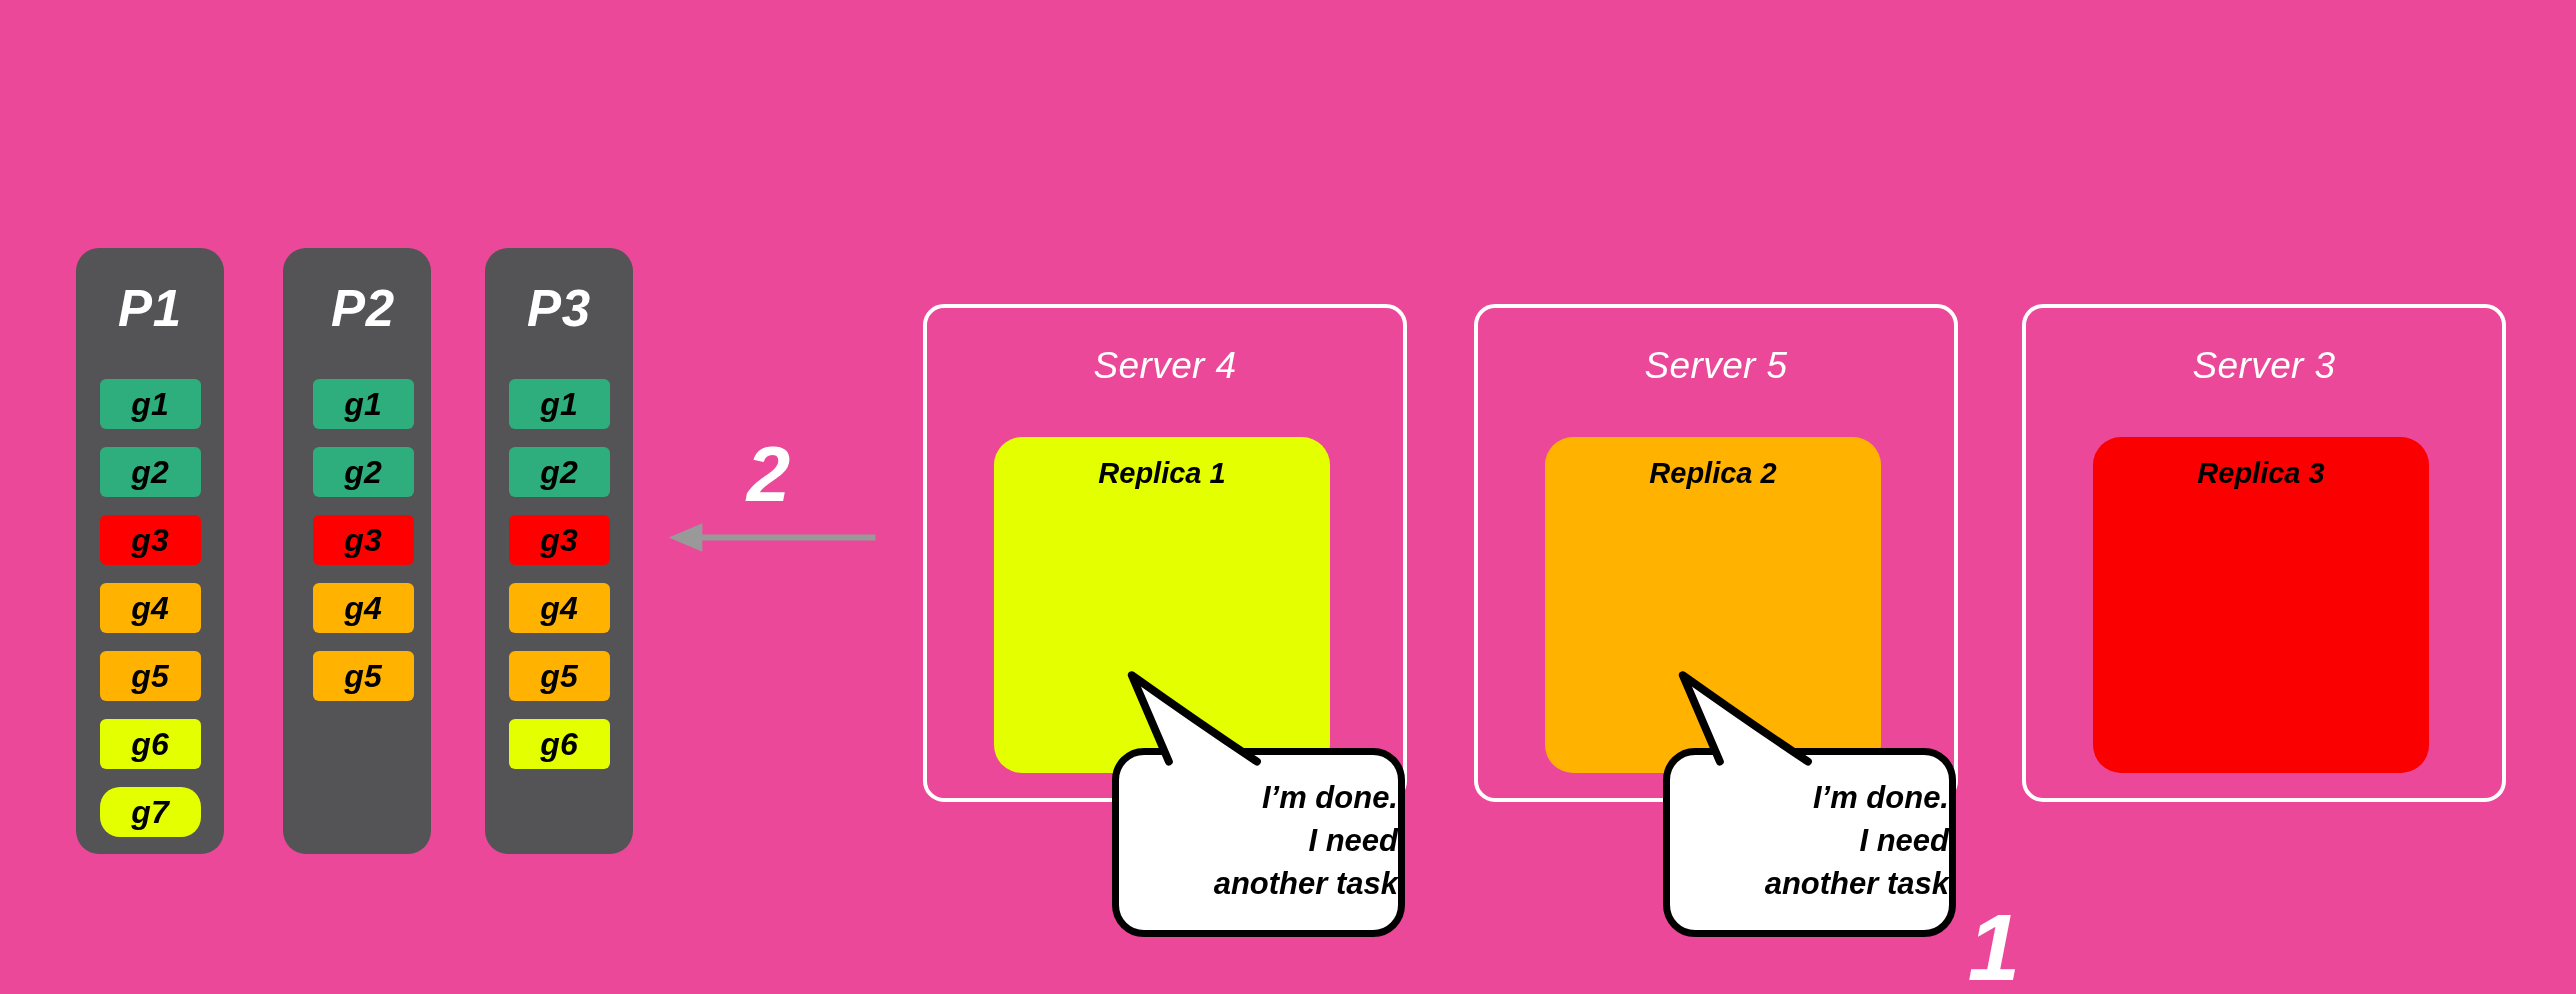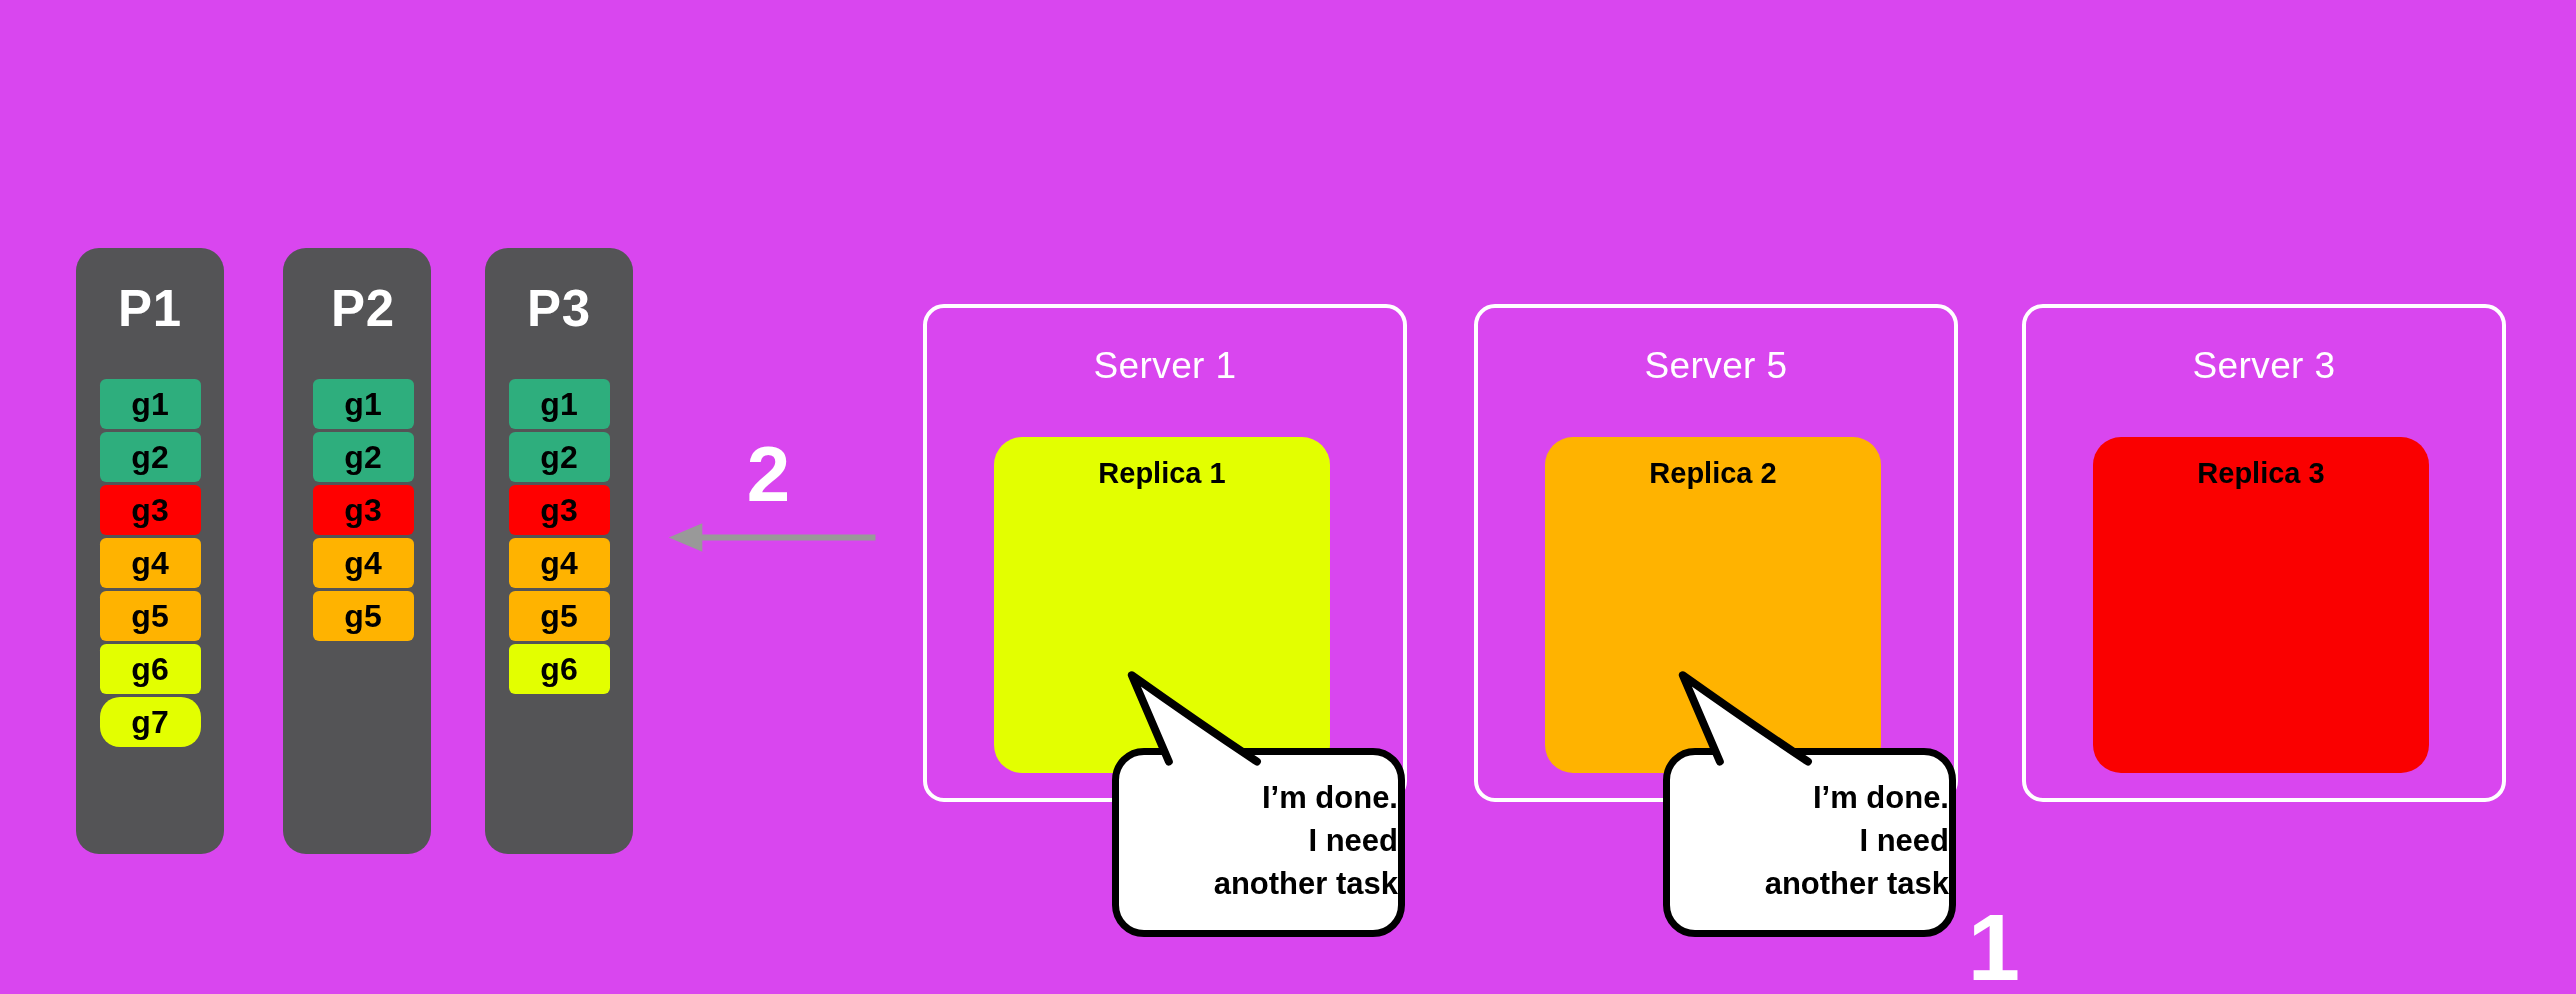--- a/index.html
+++ b/index.html
@@ -9,21 +9,21 @@
   .stage { position: relative; width: 2576px; height: 994px; background: #323232; overflow: hidden; }
 
   
   .queue {
     position: absolute; top: 248px; width: 148px; height: 606px;
     background: #545456; border-radius: 23px;
     display: flex; flex-direction: column; align-items: center;
   }
   .q1 { left: 76px; } .q2 { left: 283px; } .q3 { left: 485px; }
   .queue-title { margin-top: 23px; height: 76px; line-height: 76px; font-size: 51px; font-weight: 800; color: #ffffff; letter-spacing: 0.9px; }
-  .chips { margin-top: 32px; display: flex; flex-direction: column; gap: 3px; }
+  .chips { margin-top: 32px; display: flex; flex-direction: column; gap: 18px; }
   .chip {
     width: 101px; height: 50px; border-radius: 6.2px;
     display: flex; align-items: center; justify-content: center;
     font-size: 32px; font-weight: 800; color: #000000;
   }
 
   
   .arrow-label { position: absolute; left: 711px; top: 429px; width: 115px; text-align: center; color: #ffffff; font-size: 78px; font-weight: 800; }
   .arrow-svg { position: absolute; left: 667px; top: 518px; }
 
@@ -48,21 +48,21 @@
   .b1 { left: 1112px; } .b2 { left: 1663px; }
   .bubble-text { position: relative; z-index: 4; margin-top: 21px; text-align: right; font-size: 31px; font-weight: 700; color: #000000; line-height: 43px; }
   .tail { position: absolute; left: 3.5px; top: -87px; z-index: 3; }
 
   
   .step-bottom { position: absolute; left: 1932px; top: 894px; width: 124px; text-align: center; color: #ffffff; font-size: 94px; font-weight: 800; }
 </style>
 </head>
 <body>
 
-<div class="stage" style="background-color: #d946ef;">
+<div class="stage" style="background-color: #ec4899; font-style: italic;">
 
   <div class="queue q1" style="background-color: rgb(84, 84, 86);">
     <div class="queue-title">P1</div>
     <div class="chips">
       <div class="chip" style="background-color: rgb(46, 174, 125);">g1</div>
       <div class="chip" style="background-color: rgb(46, 174, 125);">g2</div>
       <div class="chip" style="background-color: rgb(255, 0, 0);">g3</div>
       <div class="chip" style="background-color: rgb(255, 179, 0);">g4</div>
       <div class="chip" style="background-color: rgb(255, 179, 0);">g5</div>
       <div class="chip" style="background-color: rgb(227, 255, 0);">g6</div>
@@ -93,21 +93,21 @@
     </div>
   </div>
 
   <div class="arrow-label">2</div>
   <svg class="arrow-svg" width="212" height="39" viewBox="0 0 240 44">
     <line x1="34" y1="22" x2="236" y2="22" stroke="#999999" stroke-width="7"></line>
     <polygon points="2,22 40,6 40,38" fill="#999999"></polygon>
   </svg>
 
   <div class="server s1">
-    <div class="server-title">Server 1</div>
+    <div class="server-title">Server 4</div>
     <div class="replica" style="background-color: rgb(227, 255, 0);">
       <div class="replica-label">Replica 1</div>
     </div>
   </div>
 
   <div class="server s2">
     <div class="server-title">Server 5</div>
     <div class="replica" style="background-color: rgb(255, 179, 0);">
       <div class="replica-label">Replica 2</div>
     </div>

